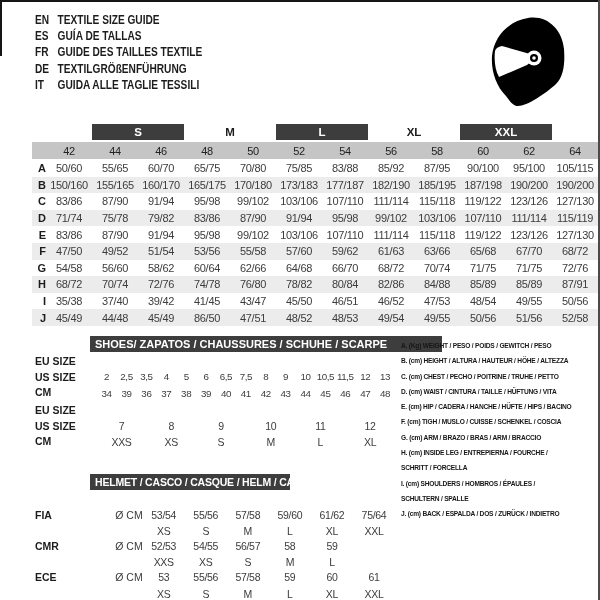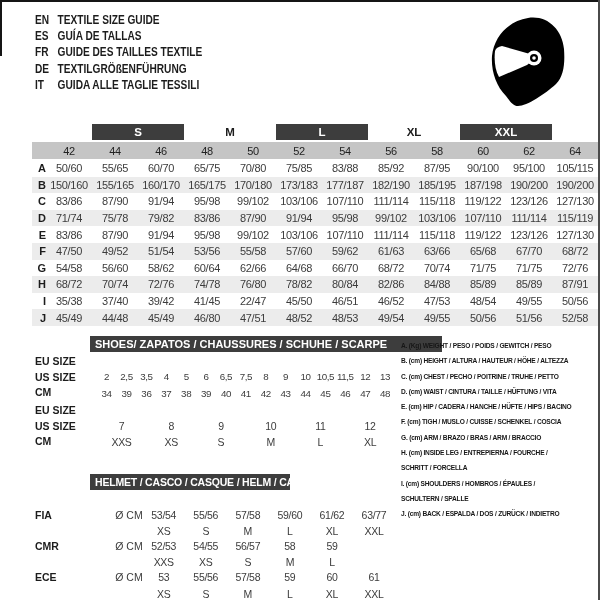--- a/index.html
+++ b/index.html
@@ -257,35 +257,35 @@
           <div class="t-cell">85/89</div>
           <div class="t-cell">85/89</div>
           <div class="t-cell">87/91</div>
         </div>
         <div class="t-row t-data">
           <div class="t-label">I</div>
           <div class="t-cell">35/38</div>
           <div class="t-cell">37/40</div>
           <div class="t-cell">39/42</div>
           <div class="t-cell">41/45</div>
-          <div class="t-cell">22/47</div>
+          <div class="t-cell">43/47</div>
           <div class="t-cell">45/50</div>
           <div class="t-cell">46/51</div>
           <div class="t-cell">46/52</div>
           <div class="t-cell">47/53</div>
           <div class="t-cell">48/54</div>
           <div class="t-cell">49/55</div>
           <div class="t-cell">50/56</div>
         </div>
         <div class="t-row t-data alt">
           <div class="t-label">J</div>
           <div class="t-cell">45/49</div>
           <div class="t-cell">44/48</div>
           <div class="t-cell">45/49</div>
-          <div class="t-cell">46/80</div>
+          <div class="t-cell">86/50</div>
           <div class="t-cell">47/51</div>
           <div class="t-cell">48/52</div>
           <div class="t-cell">48/53</div>
           <div class="t-cell">49/54</div>
           <div class="t-cell">49/55</div>
           <div class="t-cell">50/56</div>
           <div class="t-cell">51/56</div>
           <div class="t-cell">52/58</div>
         </div>
       </div>
@@ -387,21 +387,21 @@
         </div>
         <div class="sec-row">
           <div class="sec-label">FIA</div>
           <div class="sec-cells">
             <div class="unit-cell">Ø CM</div>
             <div class="sec-cell">53/54</div>
             <div class="sec-cell">55/56</div>
             <div class="sec-cell">57/58</div>
             <div class="sec-cell">59/60</div>
             <div class="sec-cell">61/62</div>
-            <div class="sec-cell">63/77</div>
+            <div class="sec-cell">75/64</div>
           </div>
         </div>
         <div class="sec-row">
           <div class="sec-label"></div>
           <div class="sec-cells shade">
             <div class="unit-cell"></div>
             <div class="sec-cell">XXS</div>
             <div class="sec-cell">XS</div>
             <div class="sec-cell">S</div>
             <div class="sec-cell">M</div>

